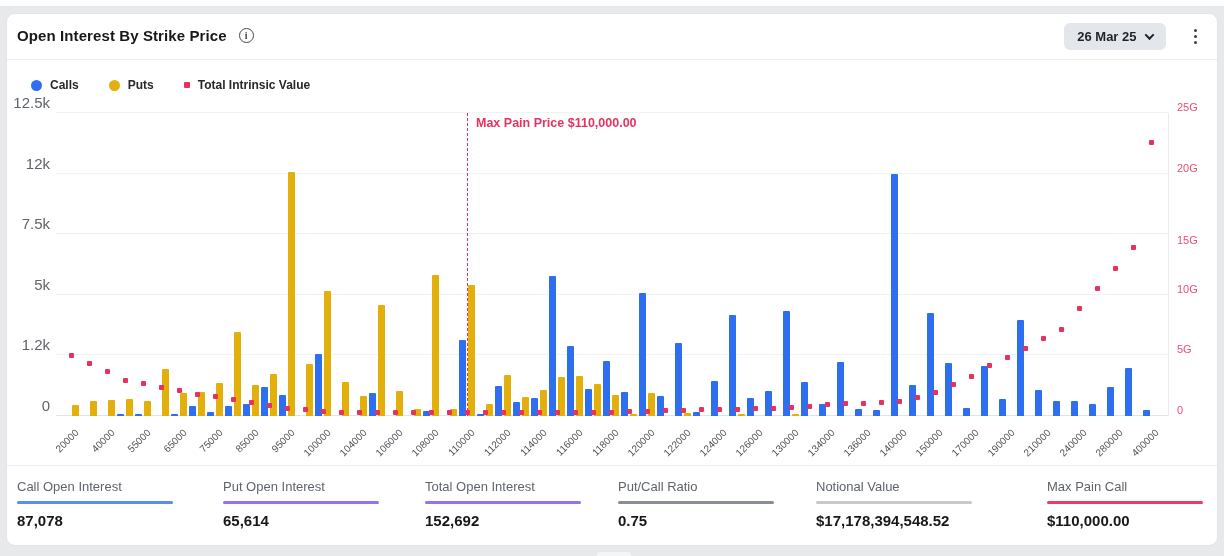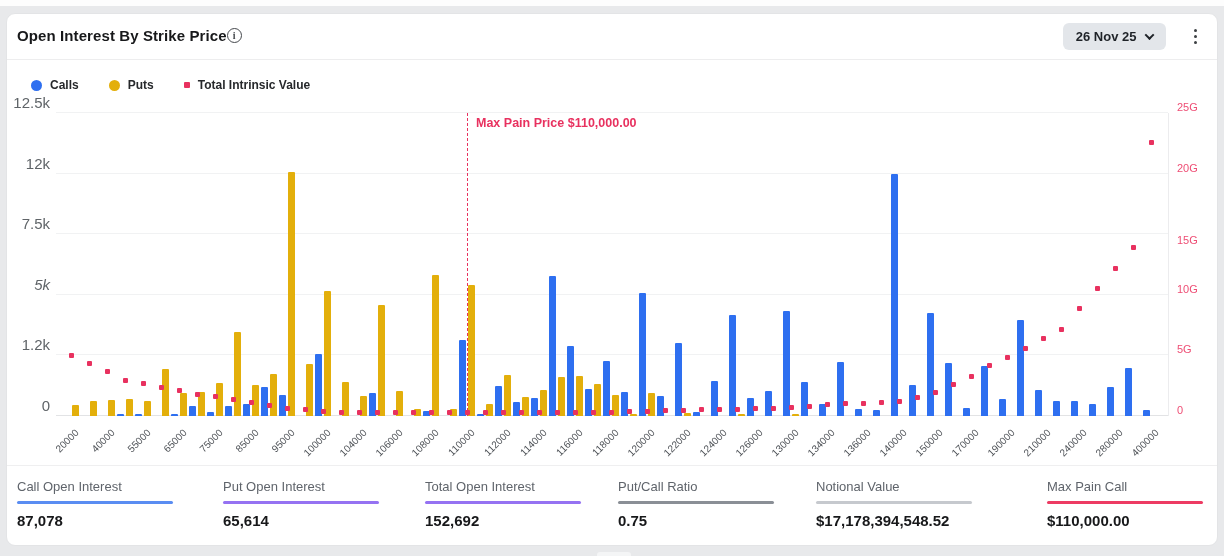--- a/index.html
+++ b/index.html
@@ -3,21 +3,21 @@
 <meta charset="utf-8">
 <style>
   * { margin:0; padding:0; box-sizing:border-box; }
   html,body { font-family:"Liberation Sans", sans-serif; }
   .stage { position:relative; width:1224px; height:556px; background:#e8e9eb; overflow:hidden; }
   .prev-card { position:absolute; left:0; top:0; width:1224px; height:6px; background:#fdfdfd; }
   .card { position:absolute; left:6px; top:13px; width:1212px; height:533px; background:#ffffff;
           border:1px solid #e3e4e6; border-radius:9px; }
   
   .hdr { position:absolute; left:0; top:0; width:100%; height:45px; }
-  .title-wrap { position:absolute; left:10px; top:13px; display:flex; align-items:center; gap:0; }
+  .title-wrap { position:absolute; left:10px; top:13px; display:flex; align-items:center; gap:12px; }
   .title { font-size:15px; font-weight:700; color:#17181a; letter-spacing:.1px; }
   .info-ic { width:15px; height:15px; border:1.4px solid #45484d; border-radius:50%; color:#45484d;
              font-size:10px; font-weight:700; display:flex; align-items:center; justify-content:center; font-family:"Liberation Serif",serif; }
   .hdr-right { position:absolute; right:14px; top:9px; display:flex; align-items:center; gap:22px; }
   .date-pill { background:#e3e6ea; border-radius:6px; height:27px; padding:0 13px; display:flex; align-items:center; gap:9px;
                font-size:13px; font-weight:700; color:#1f2328; cursor:pointer; }
   .chev { width:7px; height:7px; border-right:2px solid #1f2328; border-bottom:2px solid #1f2328;
           transform:rotate(45deg) translate(-1px,-1px); }
   .kebab { display:flex; flex-direction:column; gap:2.5px; padding:4px 6px; cursor:pointer; }
   .kebab i { width:3.5px; height:3.5px; border-radius:50%; background:#3c4043; }
@@ -63,21 +63,21 @@
 
   <div class="card">
 
     <div class="hdr">
       <div class="title-wrap">
         <span class="title">Open Interest By Strike Price</span>
         <span class="info-ic">i</span>
       </div>
       <div class="hdr-right">
         <div class="date-pill">
-          <span>26 Nov 25</span>
+          <span>26 Mar 25</span>
           <span class="chev"></span>
         </div>
         <div class="kebab">
           <i></i>
             <i></i>
             <i></i>
         </div>
       </div>
     </div>
     <div class="hdr-divider"></div>
@@ -93,21 +93,21 @@
         </div>
         <div class="leg-item">
           <span class="leg-sq" style="background: rgb(232, 49, 95);"></span>
           <span class="leg-label">Total Intrinsic Value</span>
         </div>
       </div>
 
     <div class="yaxis-l">
         <span style="bottom: -6px;">0</span>
         <span style="bottom: 54.6px;">1.2k</span>
-        <span style="bottom: 115.2px; font-style: italic;">5k</span>
+        <span style="bottom: 115.2px;">5k</span>
         <span style="bottom: 175.8px;">7.5k</span>
         <span style="bottom: 236.4px;">12k</span>
         <span style="bottom: 297px;">12.5k</span>
       </div>
     <div class="yaxis-r">
         <span style="bottom: -6px; color: rgb(238, 77, 116);">0</span>
         <span style="bottom: 54.6px; color: rgb(238, 77, 116);">5G</span>
         <span style="bottom: 115.2px; color: rgb(238, 77, 116);">10G</span>
         <span style="bottom: 164px; color: rgb(238, 77, 116); margin-top: 20px;">15G</span>
         <span style="bottom: 236.4px; color: rgb(238, 77, 116);">20G</span>

